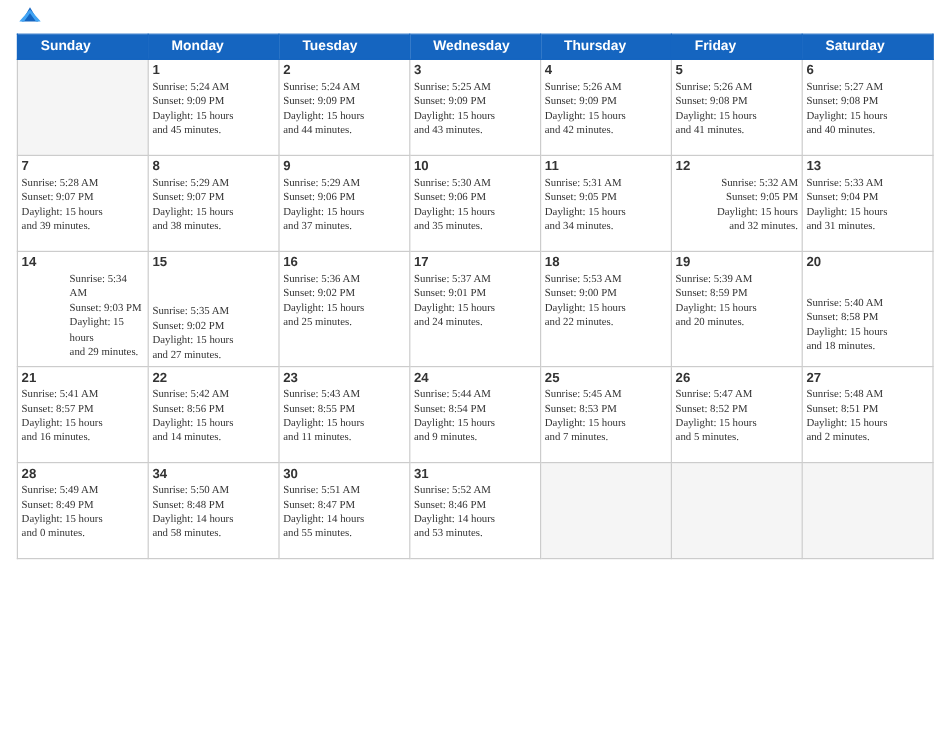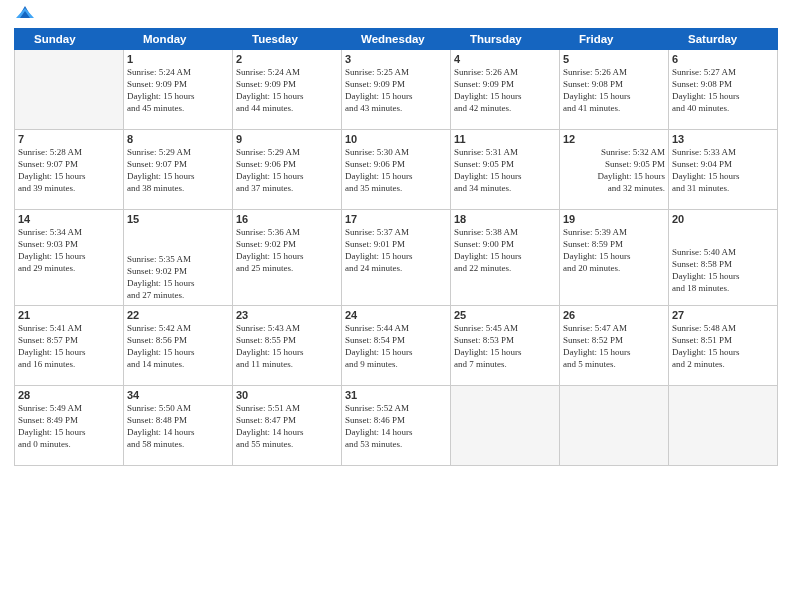--- a/index.html
+++ b/index.html
@@ -229,21 +229,21 @@
             <span class="day-number">13</span>
             <div class="day-info" style="white-space: pre-line;">Sunrise: 5:33 AM
 Sunset: 9:04 PM
 Daylight: 15 hours
 and 31 minutes.</div>
           </td>
         </tr>
         <tr>
           <td>
             <span class="day-number">14</span>
-            <div class="day-info" style="white-space: pre-line;">Sunrise: 5:34 AM
+            <div class="day-info" style="white-space: pre-line; margin-left: 40px;">Sunrise: 5:34 AM
 Sunset: 9:03 PM
 Daylight: 15 hours
 and 29 minutes.</div>
           </td>
           <td>
             <span class="day-number">15</span>
             <div class="day-info" style="white-space: pre-line; margin-top: 28px;">Sunrise: 5:35 AM
 Sunset: 9:02 PM
 Daylight: 15 hours
 and 27 minutes.</div>
@@ -257,21 +257,21 @@
           </td>
           <td>
             <span class="day-number">17</span>
             <div class="day-info" style="white-space: pre-line;">Sunrise: 5:37 AM
 Sunset: 9:01 PM
 Daylight: 15 hours
 and 24 minutes.</div>
           </td>
           <td>
             <span class="day-number">18</span>
-            <div class="day-info" style="white-space: pre-line;">Sunrise: 5:38 AM
+            <div class="day-info" style="white-space: pre-line;">Sunrise: 5:53 AM
 Sunset: 9:00 PM
 Daylight: 15 hours
 and 22 minutes.</div>
           </td>
           <td>
             <span class="day-number">19</span>
             <div class="day-info" style="white-space: pre-line;">Sunrise: 5:39 AM
 Sunset: 8:59 PM
 Daylight: 15 hours
 and 20 minutes.</div>

